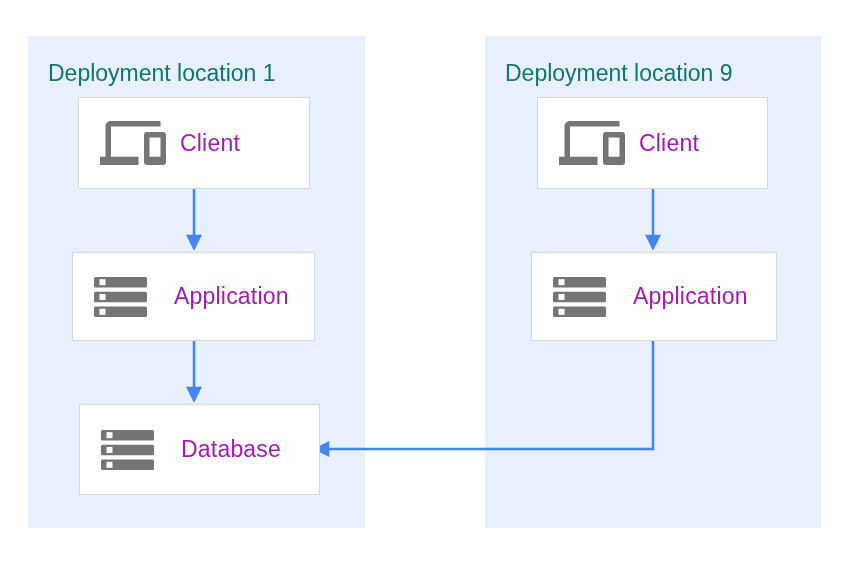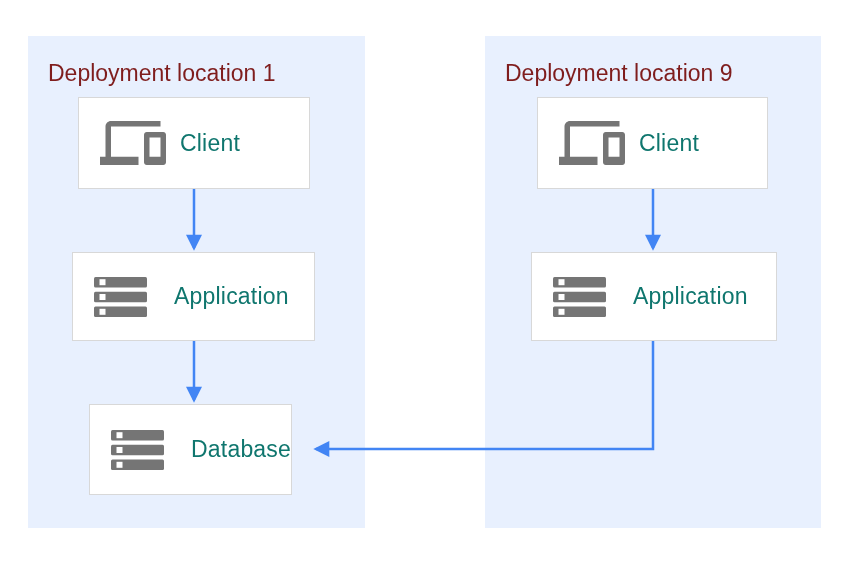--- a/index.html
+++ b/index.html
@@ -16,49 +16,49 @@
     background: #e8f0fe;
   }
   .region-1 { left: 28px;  top: 36px; width: 337px; height: 492px; }
   .region-2 { left: 485px; top: 36px; width: 336px; height: 492px; }
   .region-label {
     position: absolute;
     left: 20px;
     top: 24px;
     font-size: 23px;
     line-height: 1.2;
-    color: #7f1d1d;
+    color: #0f766e;
     white-space: nowrap;
   }
   .node {
     position: absolute;
     background: #ffffff;
     border: 1px solid #d8d8d8;
     box-sizing: border-box;
     display: flex;
     align-items: center;
     padding-left: 21px;
   }
   .node-client-1      { left: 78px;  top: 97px;  width: 232px; height: 92px; }
   .node-application-1 { left: 72px;  top: 252px; width: 243px; height: 89px; }
-  .node-database-1    { left: 89px;  top: 404px; width: 203px; height: 91px; }
+  .node-database-1    { left: 79px;  top: 404px; width: 241px; height: 91px; }
   .node-client-2      { left: 537px; top: 97px;  width: 231px; height: 92px; }
   .node-application-2 { left: 531px; top: 252px; width: 246px; height: 89px; }
   .icon-wrap {
     width: 66px;
     display: flex;
     align-items: center;
     justify-content: flex-start;
     flex: none;
   }
   .icon-wrap svg { display: block; }
   .node-label {
     margin-left: 14px;
     font-size: 23px;
-    color: #0f766e;
+    color: #a21caf;
     letter-spacing: 0.2px;
     white-space: nowrap;
   }
   .edges {
     position: absolute;
     left: 0; top: 0;
     pointer-events: none;
   }
   .edges line, .edges path.edge {
     stroke: #4285f4;

